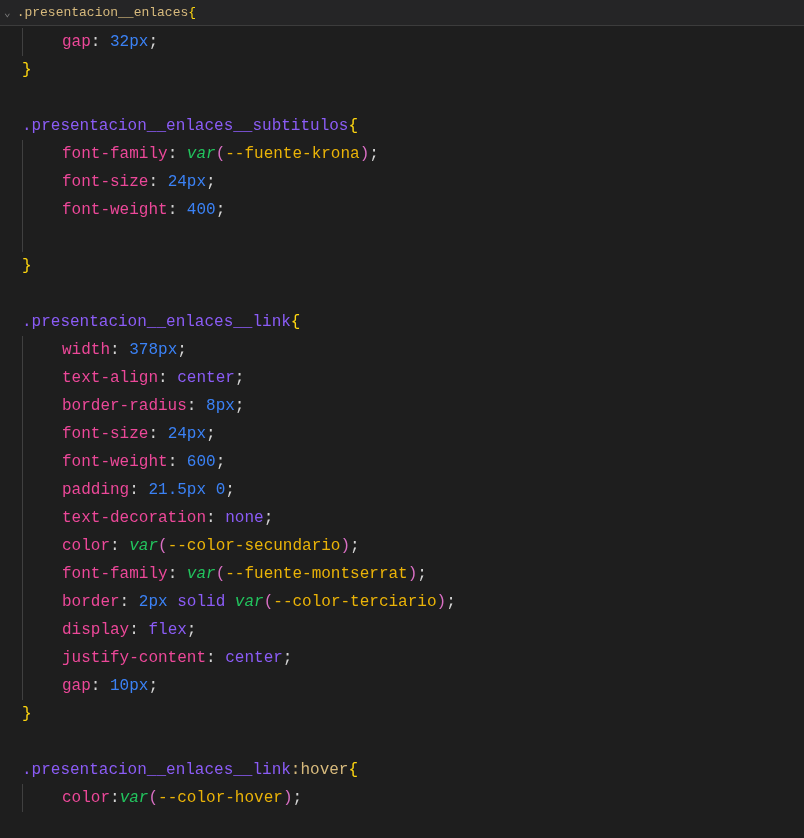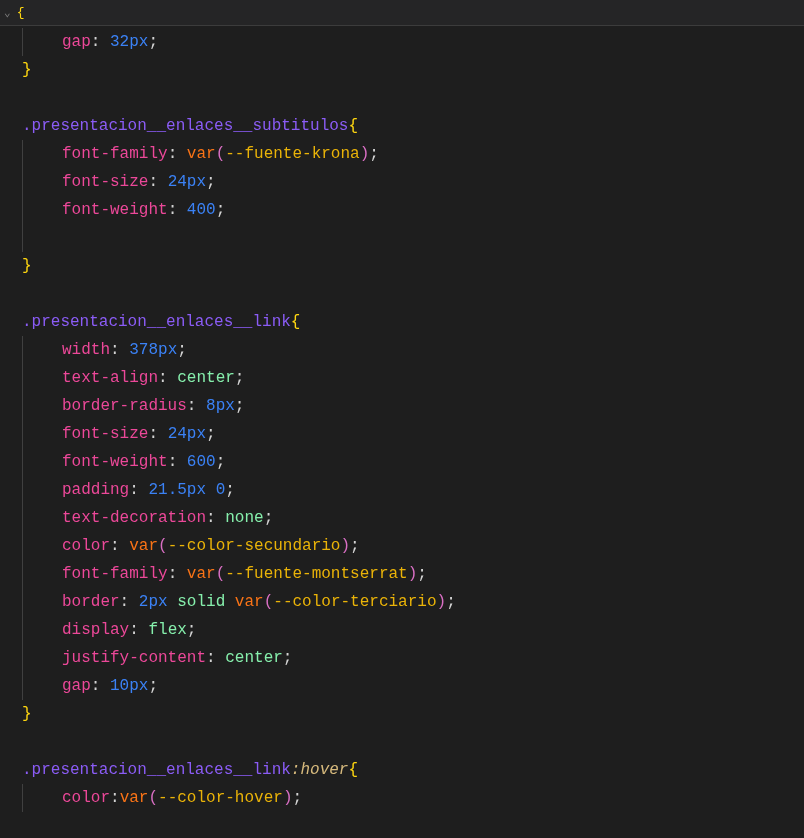--- a/index.html
+++ b/index.html
@@ -39,27 +39,28 @@
     height: 28px;
     vertical-align: top;
     padding-left: 39px;
     box-sizing: border-box;
   }
   .selector { color: #8b5cf6; }
   .brace { color: #ffd710; }
   .prop { color: #ec4899; }
   .punct { color: #d4d4d4; }
   .num { color: #3b82f6; }
-  .func { color: #f97316; }
+  .func { color: #22c55e; font-style: italic; }
   .varname { color: #eab308; }
   .paren { color: #d96fc4; }
-  .valkw { color: #86efac; }
-  .pseudo { color: #d7ba7d; font-style: italic; }
+  .valkw { color: #8b5cf6; }
+  .pseudo { color: #d7ba7d; }
 </style>
 </head>
 <body>
 
 <div class="topbar">
   <span class="chev">⌄</span>
+  <span style="color:#d7ba7d;">.presentacion__enlaces</span>
     <span style="color:#ffd710;">{</span>
 </div>
 
 <div class="code" id="code-area"><div class="line"><span class="indent-guide"></span><span class="prop">gap</span><span class="punct">: </span><span class="num">32px</span><span class="punct">;</span></div><div class="line"><span class="brace">}</span></div><div class="line">&nbsp;</div><div class="line"><span class="selector">.presentacion__enlaces__subtitulos</span><span class="brace">{</span></div><div class="line"><span class="indent-guide"></span><span class="prop">font-family</span><span class="punct">: </span><span class="func">var</span><span class="paren">(</span><span class="varname">--fuente-krona</span><span class="paren">)</span><span class="punct">;</span></div><div class="line"><span class="indent-guide"></span><span class="prop">font-size</span><span class="punct">: </span><span class="num">24px</span><span class="punct">;</span></div><div class="line"><span class="indent-guide"></span><span class="prop">font-weight</span><span class="punct">: </span><span class="num">400</span><span class="punct">;</span></div><div class="line"><span class="indent-guide"></span></div><div class="line"><span class="brace">}</span></div><div class="line">&nbsp;</div><div class="line"><span class="selector">.presentacion__enlaces__link</span><span class="brace">{</span></div><div class="line"><span class="indent-guide"></span><span class="prop">width</span><span class="punct">: </span><span class="num">378px</span><span class="punct">;</span></div><div class="line"><span class="indent-guide"></span><span class="prop">text-align</span><span class="punct">: </span><span class="valkw">center</span><span class="punct">;</span></div><div class="line"><span class="indent-guide"></span><span class="prop">border-radius</span><span class="punct">: </span><span class="num">8px</span><span class="punct">;</span></div><div class="line"><span class="indent-guide"></span><span class="prop">font-size</span><span class="punct">: </span><span class="num">24px</span><span class="punct">;</span></div><div class="line"><span class="indent-guide"></span><span class="prop">font-weight</span><span class="punct">: </span><span class="num">600</span><span class="punct">;</span></div><div class="line"><span class="indent-guide"></span><span class="prop">padding</span><span class="punct">: </span><span class="num">21.5px 0</span><span class="punct">;</span></div><div class="line"><span class="indent-guide"></span><span class="prop">text-decoration</span><span class="punct">: </span><span class="valkw">none</span><span class="punct">;</span></div><div class="line"><span class="indent-guide"></span><span class="prop">color</span><span class="punct">: </span><span class="func">var</span><span class="paren">(</span><span class="varname">--color-secundario</span><span class="paren">)</span><span class="punct">;</span></div><div class="line"><span class="indent-guide"></span><span class="prop">font-family</span><span class="punct">: </span><span class="func">var</span><span class="paren">(</span><span class="varname">--fuente-montserrat</span><span class="paren">)</span><span class="punct">;</span></div><div class="line"><span class="indent-guide"></span><span class="prop">border</span><span class="punct">: </span><span class="num">2px</span> <span class="valkw">solid</span> <span class="func">var</span><span class="paren">(</span><span class="varname">--color-terciario</span><span class="paren">)</span><span class="punct">;</span></div><div class="line"><span class="indent-guide"></span><span class="prop">display</span><span class="punct">: </span><span class="valkw">flex</span><span class="punct">;</span></div><div class="line"><span class="indent-guide"></span><span class="prop">justify-content</span><span class="punct">: </span><span class="valkw">center</span><span class="punct">;</span></div><div class="line"><span class="indent-guide"></span><span class="prop">gap</span><span class="punct">: </span><span class="num">10px</span><span class="punct">;</span></div><div class="line"><span class="brace">}</span></div><div class="line">&nbsp;</div><div class="line"><span class="selector">.presentacion__enlaces__link</span><span class="pseudo">:hover</span><span class="brace">{</span></div><div class="line"><span class="indent-guide"></span><span class="prop">color</span><span class="punct">:</span><span class="func">var</span><span class="paren">(</span><span class="varname">--color-hover</span><span class="paren">)</span><span class="punct">;</span></div></div>
 
 </body></html>

